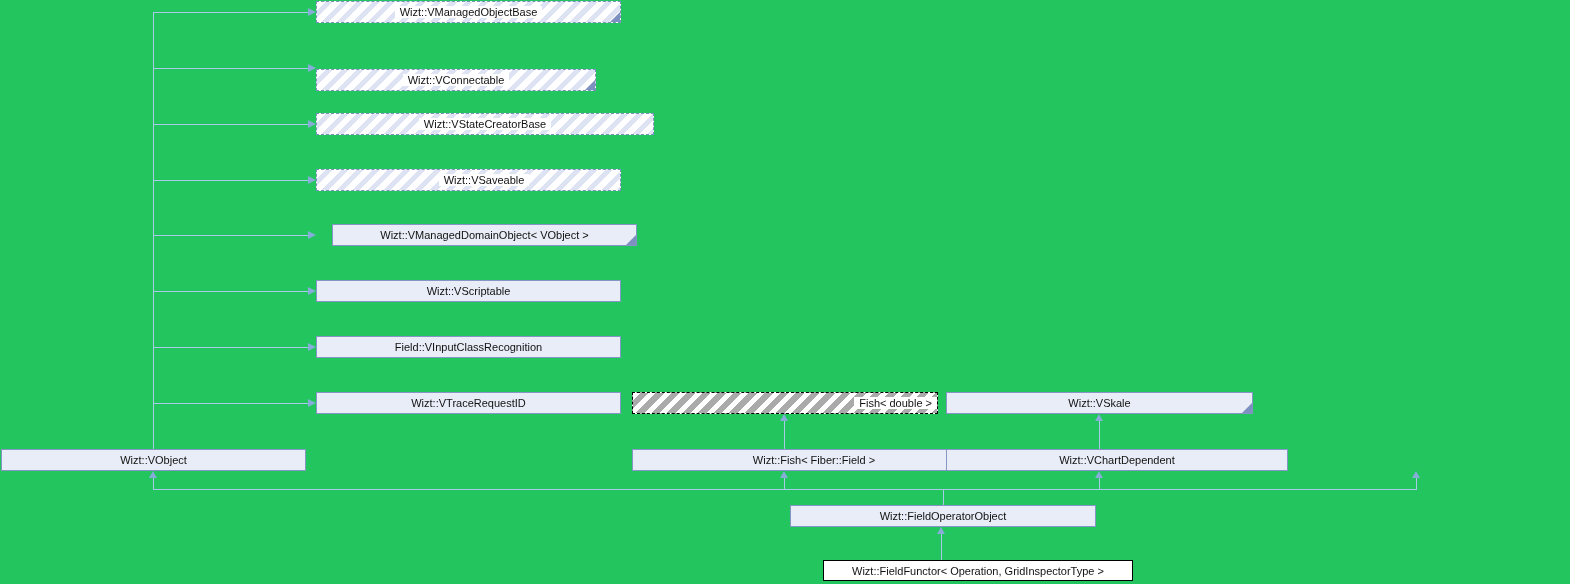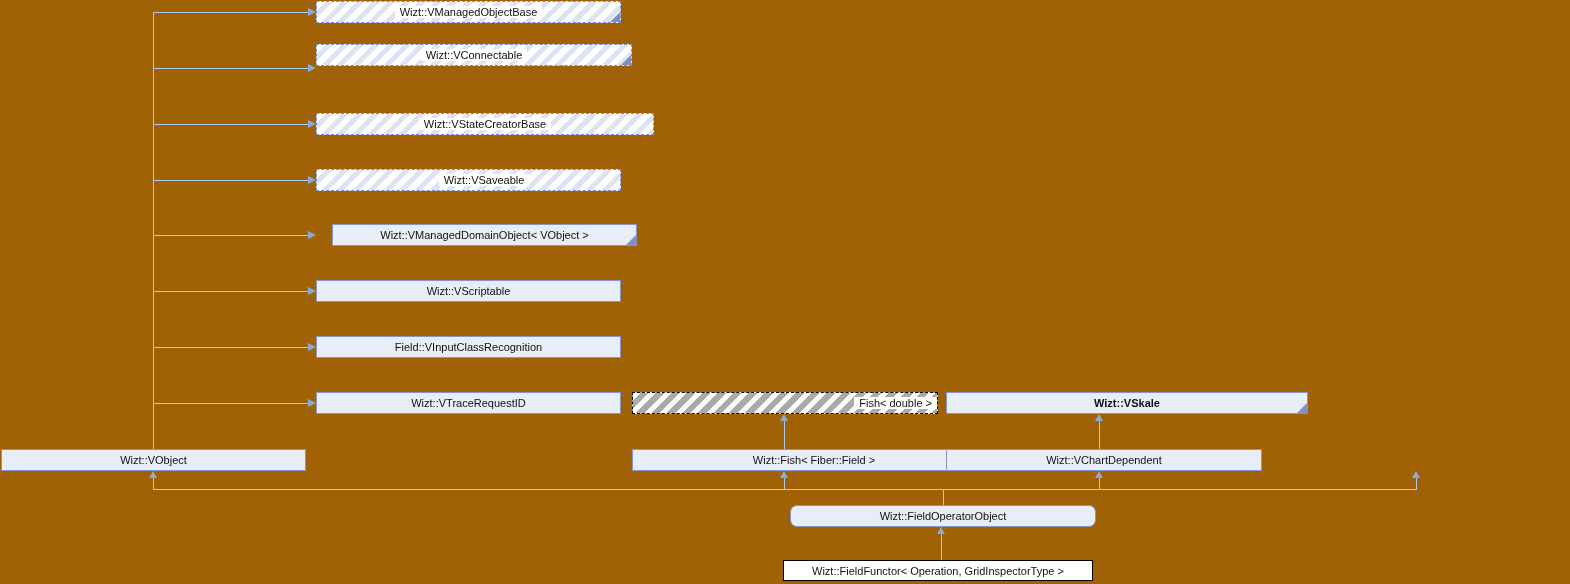--- a/index.html
+++ b/index.html
@@ -1,19 +1,19 @@
 <!DOCTYPE html>
 <html><head>
 <meta charset="utf-8">
 <style>
   html,body{margin:0;padding:0;background:#ffffff;}
   #canvas{
     position:relative;
     width:1570px;height:584px;
-    background:#a16207;
+    background:#22c55e;
     font-family:"Liberation Sans","DejaVu Sans",sans-serif;
     font-size:11px;color:#111111;
     overflow:hidden;
   }
   
   .node{
     position:absolute;
     box-sizing:border-box;
     height:22px;
     display:flex;align-items:center;justify-content:center;
@@ -33,20 +33,21 @@
     background:repeating-linear-gradient(135deg,#ffffff 0px,#ffffff 5px,#aaaaaa 5px,#aaaaaa 11px);
     border:1px dashed #000000;
     justify-content:flex-end;
   }
   .node.hatch-blue .lbl,
   .node.hatch-gray .lbl{background:#ffffff;padding:0 5px;}
   .node.current{
     background:#ffffff;
     border:1px solid #000000;
     height:21px;
+    margin-left:40px;
   }
   .fold{
     position:absolute;right:0;bottom:0;
     width:0;height:0;
     border-bottom:10px solid #7d91c1;
     border-left:10px solid transparent;
   }
   
   .eh{position:absolute;height:1px;background:#a9cbe9;}
   .ev{position:absolute;width:1px;background:#a9cbe9;}
@@ -95,21 +96,21 @@
   <div class="ev" style="left:1416px;top:477px;height:12px;"></div>
   <div class="ar up" style="left:1412px;top:471px;"></div>
 
   <div class="ev" style="left:941px;top:534px;height:26px;"></div>
   <div class="ar up" style="left:937px;top:527px;"></div>
 
   <div class="node hatch-blue" style="left:316px;top:1px;width:305px;">
     <span class="lbl">Wizt::VManagedObjectBase</span>
     <i class="fold"></i>
   </div>
-  <div class="node hatch-blue" style="left:316px;top:44px;width:316px;">
+  <div class="node hatch-blue" style="left:316px;top:69px;width:280px;">
     <span class="lbl">Wizt::VConnectable</span>
     <i class="fold"></i>
   </div>
   <div class="node hatch-blue" style="left:316px;top:113px;width:338px;justify-content:center;">
     <span class="lbl">Wizt::VStateCreatorBase</span>
   </div>
   <div class="node hatch-blue" style="left:316px;top:169px;width:305px;padding-left:31px;">
     <span class="lbl">Wizt::VSaveable</span>
   </div>
   <div class="node solid" style="left:332px;top:224px;width:305px;">
@@ -121,33 +122,33 @@
   </div>
   <div class="node solid" style="left:316px;top:336px;width:305px;">
     <span class="lbl">Field::VInputClassRecognition</span>
   </div>
   <div class="node solid" style="left:316px;top:392px;width:305px;">
     <span class="lbl">Wizt::VTraceRequestID</span>
   </div>
   <div class="node hatch-gray" style="left:632px;top:392px;width:306px;">
     <span class="lbl">Fish&lt; double &gt;</span>
   </div>
-  <div class="node solid" style="left:946px;top:392px;width:362px;font-weight:bold;">
+  <div class="node solid" style="left:946px;top:392px;width:307px;">
     <span class="lbl">Wizt::VSkale</span>
     <i class="fold"></i>
   </div>
   <div class="node solid" style="left:1px;top:449px;width:305px;">
     <span class="lbl">Wizt::VObject</span>
   </div>
   <div class="node solid" style="left:632px;top:449px;width:364px;">
     <span class="lbl">Wizt::Fish&lt; Fiber::Field &gt;</span>
   </div>
-  <div class="node solid" style="left:946px;top:449px;width:316px;">
+  <div class="node solid" style="left:946px;top:449px;width:342px;">
     <span class="lbl">Wizt::VChartDependent</span>
   </div>
-  <div class="node solid" style="left:790px;top:505px;width:306px;border-radius:7px;">
+  <div class="node solid" style="left:790px;top:505px;width:306px;">
     <span class="lbl">Wizt::FieldOperatorObject</span>
   </div>
   <div class="node current" style="left:783px;top:560px;width:310px;">
     <span class="lbl">Wizt::FieldFunctor&lt; Operation, GridInspectorType &gt;</span>
   </div>
 
 </div>
 
 </body></html>

